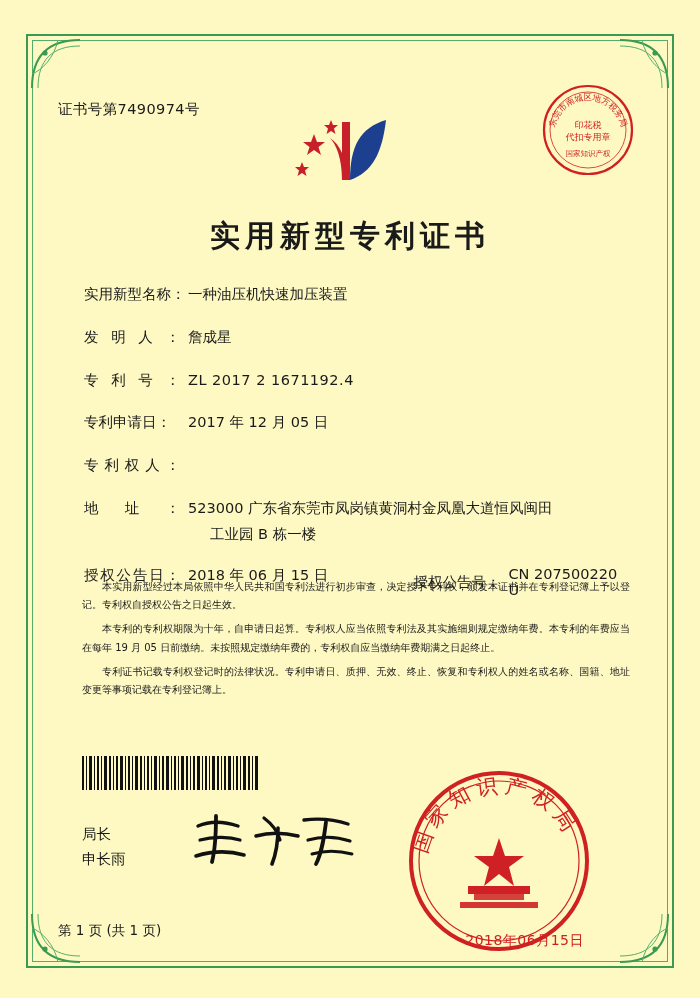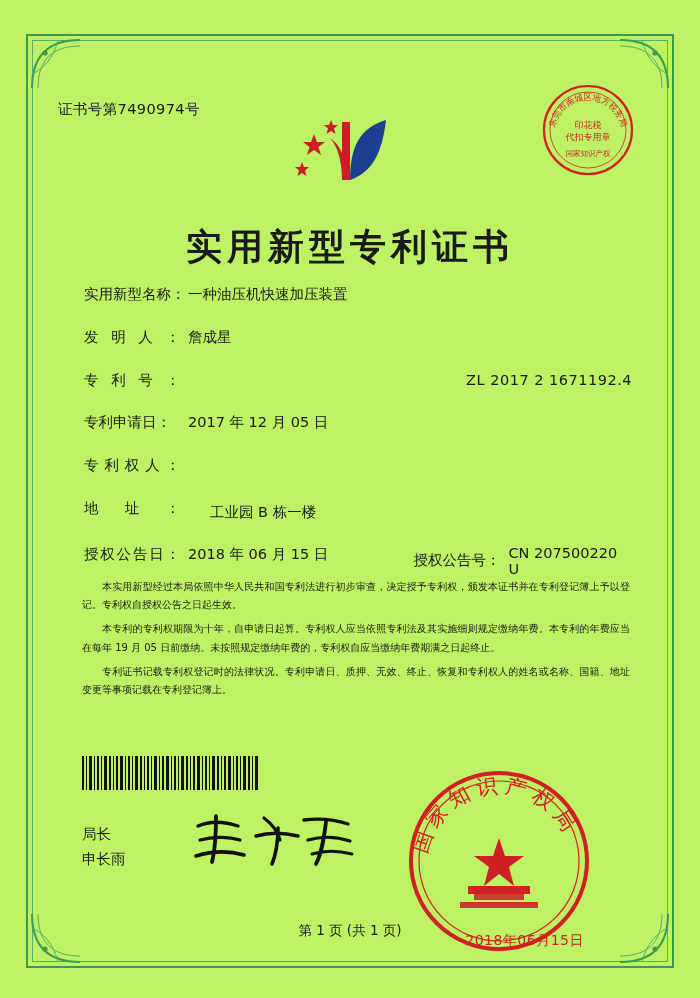--- a/index.html
+++ b/index.html
@@ -12,21 +12,21 @@
     height: 998px;
     font-family: "DejaVu Sans", "Liberation Sans", sans-serif;
     color: #1a1a1a;
     position: relative;
     overflow: hidden;
   }
 
   .page {
     position: absolute;
     inset: 0;
-    background: #bef264;
+    background: #fef9c3;
   }
 
   
   .frame-outer {
     position: absolute;
     left: 26px;
     top: 34px;
     right: 26px;
     bottom: 30px;
     border: 2px solid #3a9a52;
@@ -90,25 +90,24 @@
     width: 96px;
     height: 96px;
   }
 
   .title {
     position: absolute;
     left: 0;
     right: 0;
     top: 150px;
     text-align: center;
-    font-size: 36px;
+    font-size: 30px;
     font-weight: bold;
     letter-spacing: 5px;
     font-family: "DejaVu Sans", "Liberation Sans", sans-serif;
-    margin-top: 7px;
   }
 
   .fields {
     position: absolute;
     left: 26px;
     right: 10px;
     top: 218px;
   }
   .field-row {
     display: flex;
@@ -131,21 +130,21 @@
     width: 104px;
   }
   .field-value {
     flex: 1 1 auto;
   }
   .field-value .line2 {
     display: block;
     margin-top: 4px;
     padding-left: 22px;
   }
-  .mono-ish { letter-spacing: 0.5px; text-align: right; }
+  .mono-ish { letter-spacing: 0.5px; }
 
   .pubrow {
     display: flex;
     font-size: 14.5px;
     margin-top: 4px;
   }
   .pubrow .left { width: 330px; display: flex; }
   .pubrow .right { display: flex; align-items: center; }
   .pubrow .lab { width: 104px; flex: 0 0 104px; display:flex; justify-content: space-between; padding-right: 8px; box-sizing: border-box;}
   .pubrow .lab2 { margin-right: 8px; white-space: nowrap; }
@@ -204,21 +203,21 @@
     color: #cf2026;
     font-size: 14px;
     letter-spacing: 0.5px;
   }
 
   .footer {
     position: absolute;
     left: 0;
     right: 0;
     bottom: 0;
-    text-align: center;
+    text-align: left;
     font-size: 13.5px;
   }
 </style>
 </head>
 <body>
 
 <div class="page">
 
   <div class="frame-outer"></div>
   <div class="frame-inner"></div>
@@ -331,20 +330,21 @@
         </div>
       </div>
 
       <div class="field-row">
         <div class="field-label spaced">
           <span>地</span>
           <span>址</span>
           <span>：</span>
         </div>
         <div class="field-value">
+          <span>523000 广东省东莞市凤岗镇黄洞村金凤凰大道恒风闽田</span>
           <span class="line2">工业园 B 栋一楼</span>
         </div>
       </div>
 
       <div class="pubrow">
         <div class="left">
           <div class="lab">
             <span>授</span>
             <span>权</span>
             <span>公</span>

